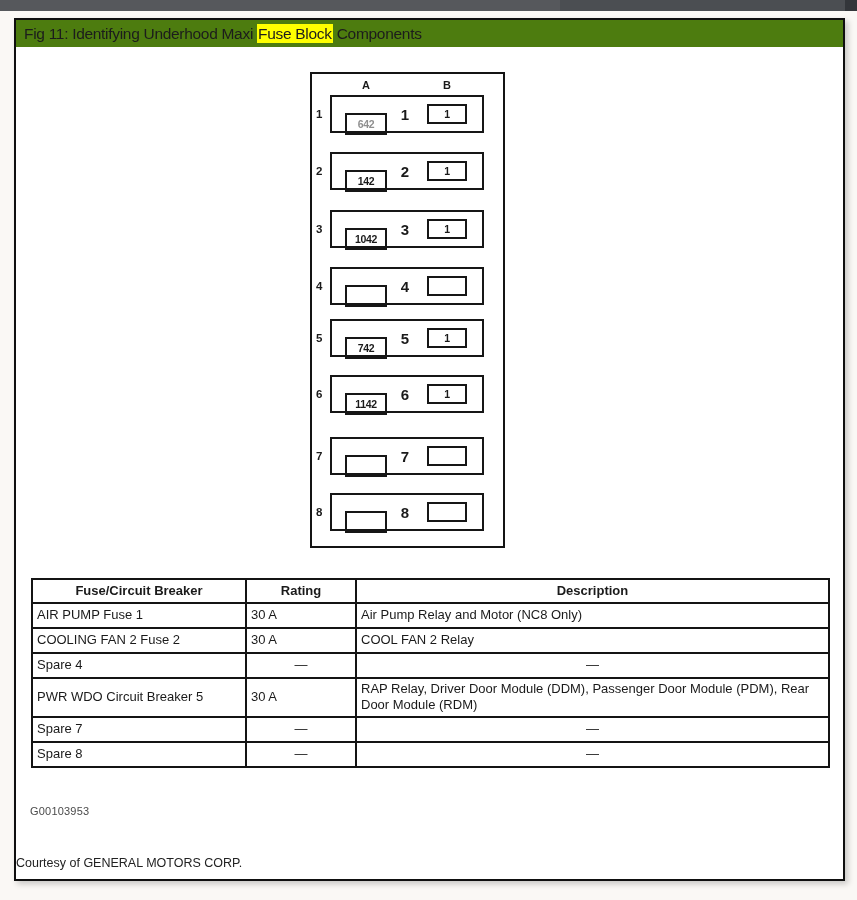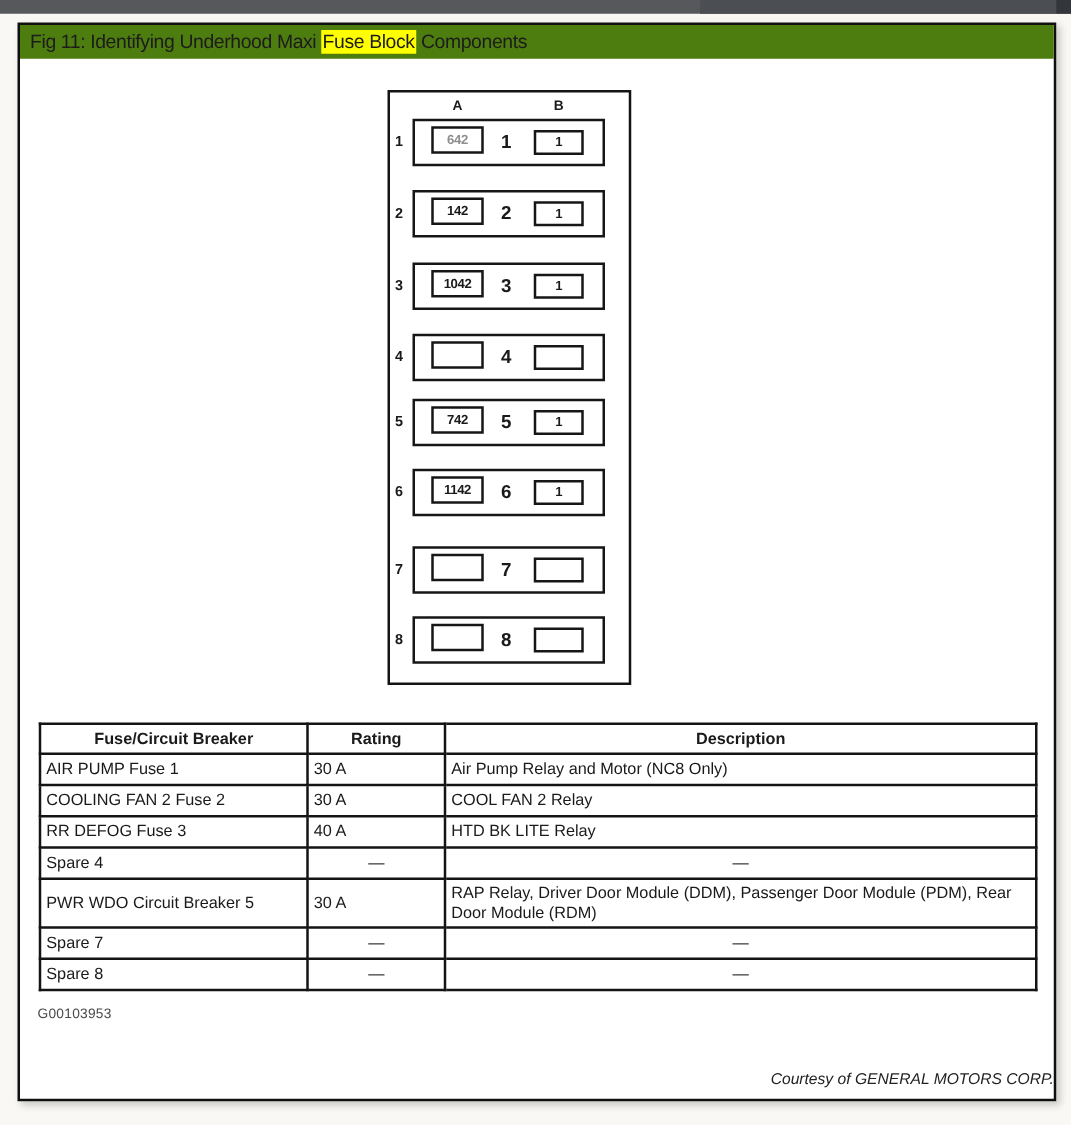--- a/index.html
+++ b/index.html
@@ -35,40 +35,40 @@
   .diagram{
     position:absolute;left:294px;top:52px;width:191px;height:472px;
     border:2px solid #141414;background:#fff;
   }
   .col-label{position:absolute;top:5px;width:28px;text-align:center;font-weight:bold;font-size:11px;}
   .label-a{left:40px;}
   .label-b{left:121px;}
   .d-row{position:absolute;left:18px;width:150px;height:34px;border:2px solid #161616;}
   .d-rownum-outer{position:absolute;left:-16px;top:50%;transform:translateY(-50%);font-weight:bold;font-size:11.5px;}
   .d-box{position:absolute;border:2px solid #161616;display:flex;align-items:center;justify-content:center;font-size:10.5px;font-weight:bold;letter-spacing:-0.3px;}
-  .d-box-a{left:13px;top:4px;width:38px;height:18px;}
+  .d-box-a{left:13px;top:16px;width:38px;height:18px;}
   .d-box-b{left:95px;top:7px;width:36px;height:16px;}
   .d-rownum-mid{position:absolute;left:58px;width:30px;top:50%;transform:translateY(-50%);text-align:center;font-weight:bold;font-size:15px;}
   .faint{color:#8f8f8f;}
 
   
   table.fuse-table{
     position:absolute;left:15px;top:558px;width:797px;
     border-collapse:collapse;table-layout:fixed;
     font-size:13px;line-height:1.25;
   }
   .fuse-table th,.fuse-table td{border:2px solid #141414;padding:1px 4px;}
   .fuse-table th{font-weight:bold;text-align:center;height:20px;}
   .fuse-table td{height:19px;}
   .fuse-table td.c1,.fuse-table td.c2{}
   .fuse-table td.c3{text-align:left;padding:2px 4px;}
   .fuse-table td.dash{text-align:center;}
 
   .figure-id{position:absolute;left:14px;top:785px;font-size:11px;color:#4a4a4a;letter-spacing:0.2px;}
-  .courtesy{position:absolute;left:0;right:0;top:836px;text-align:right;font-size:12.5px;color:#222;font-style:italic;}
+  .courtesy{position:absolute;left:0;right:0;top:836px;text-align:left;font-size:12.5px;color:#222;}
 </style>
 </head>
 <body>
 
 <div class="page">
 
   <div class="top-bar">
     <div class="seg-mid"></div>
     <div class="seg-right"></div>
   </div>
@@ -158,25 +158,20 @@
     <td class="c2">30 A</td>
     <td class="c3">Air Pump Relay and Motor (NC8 Only)</td>
   </tr>
 
   <tr>
     <td class="c1">COOLING FAN 2 Fuse 2</td>
     <td class="c2">30 A</td>
     <td class="c3">COOL FAN 2 Relay</td>
   </tr>
 
-  <tr>
-    <td class="c1">RR DEFOG Fuse 3</td>
-    <td class="c2">40 A</td>
-    <td class="c3">HTD BK LITE Relay</td>
-  </tr>
 
   <tr>
     <td class="c1">Spare 4</td>
     <td class="c2 dash">—</td>
     <td class="c3 dash">—</td>
   </tr>
 
   <tr>
     <td class="c1">PWR WDO Circuit Breaker 5</td>
     <td class="c2">30 A</td>

